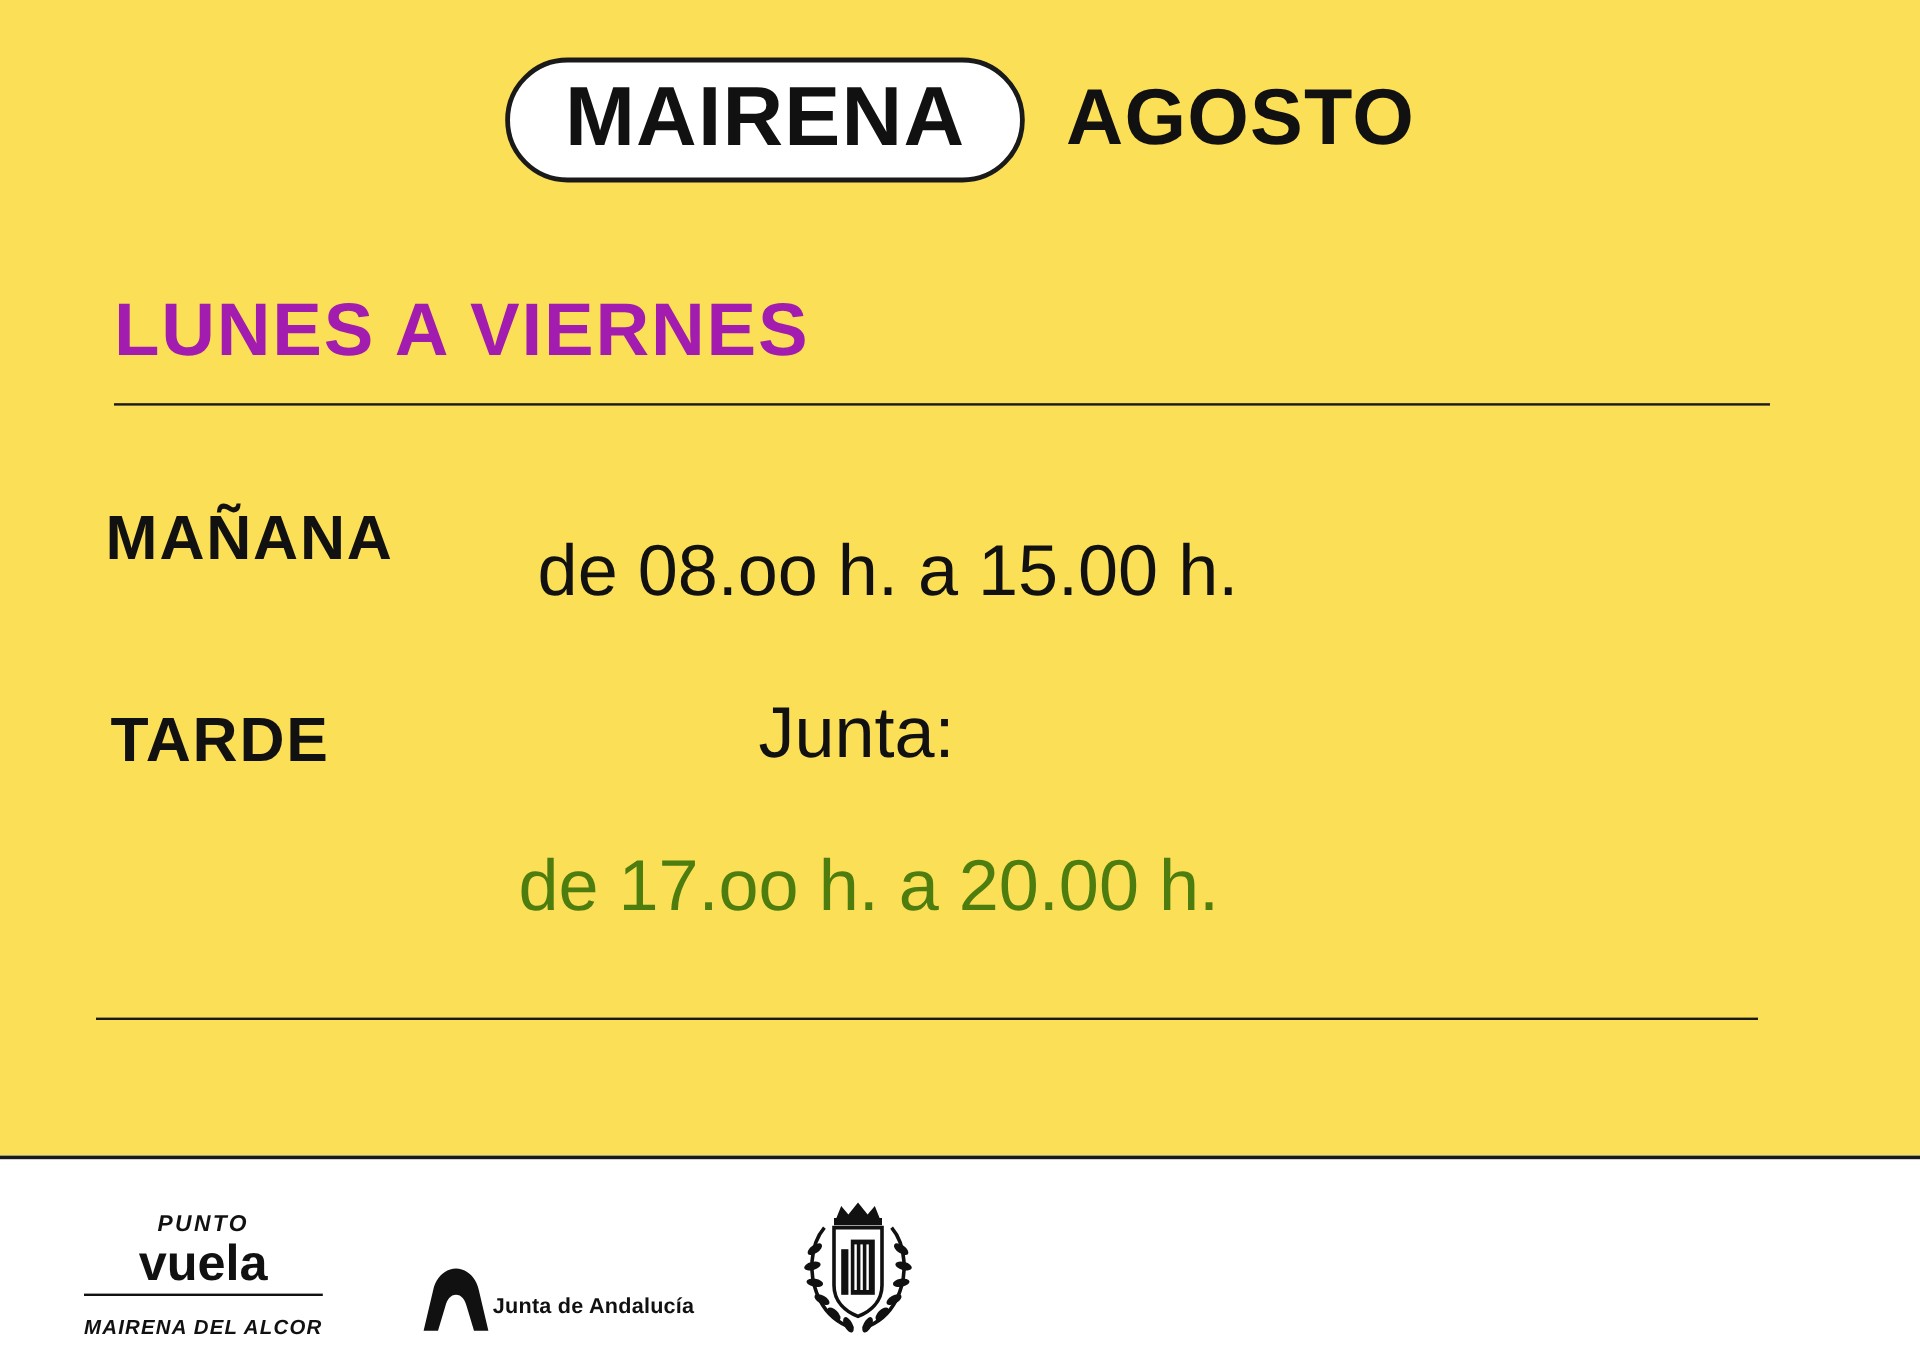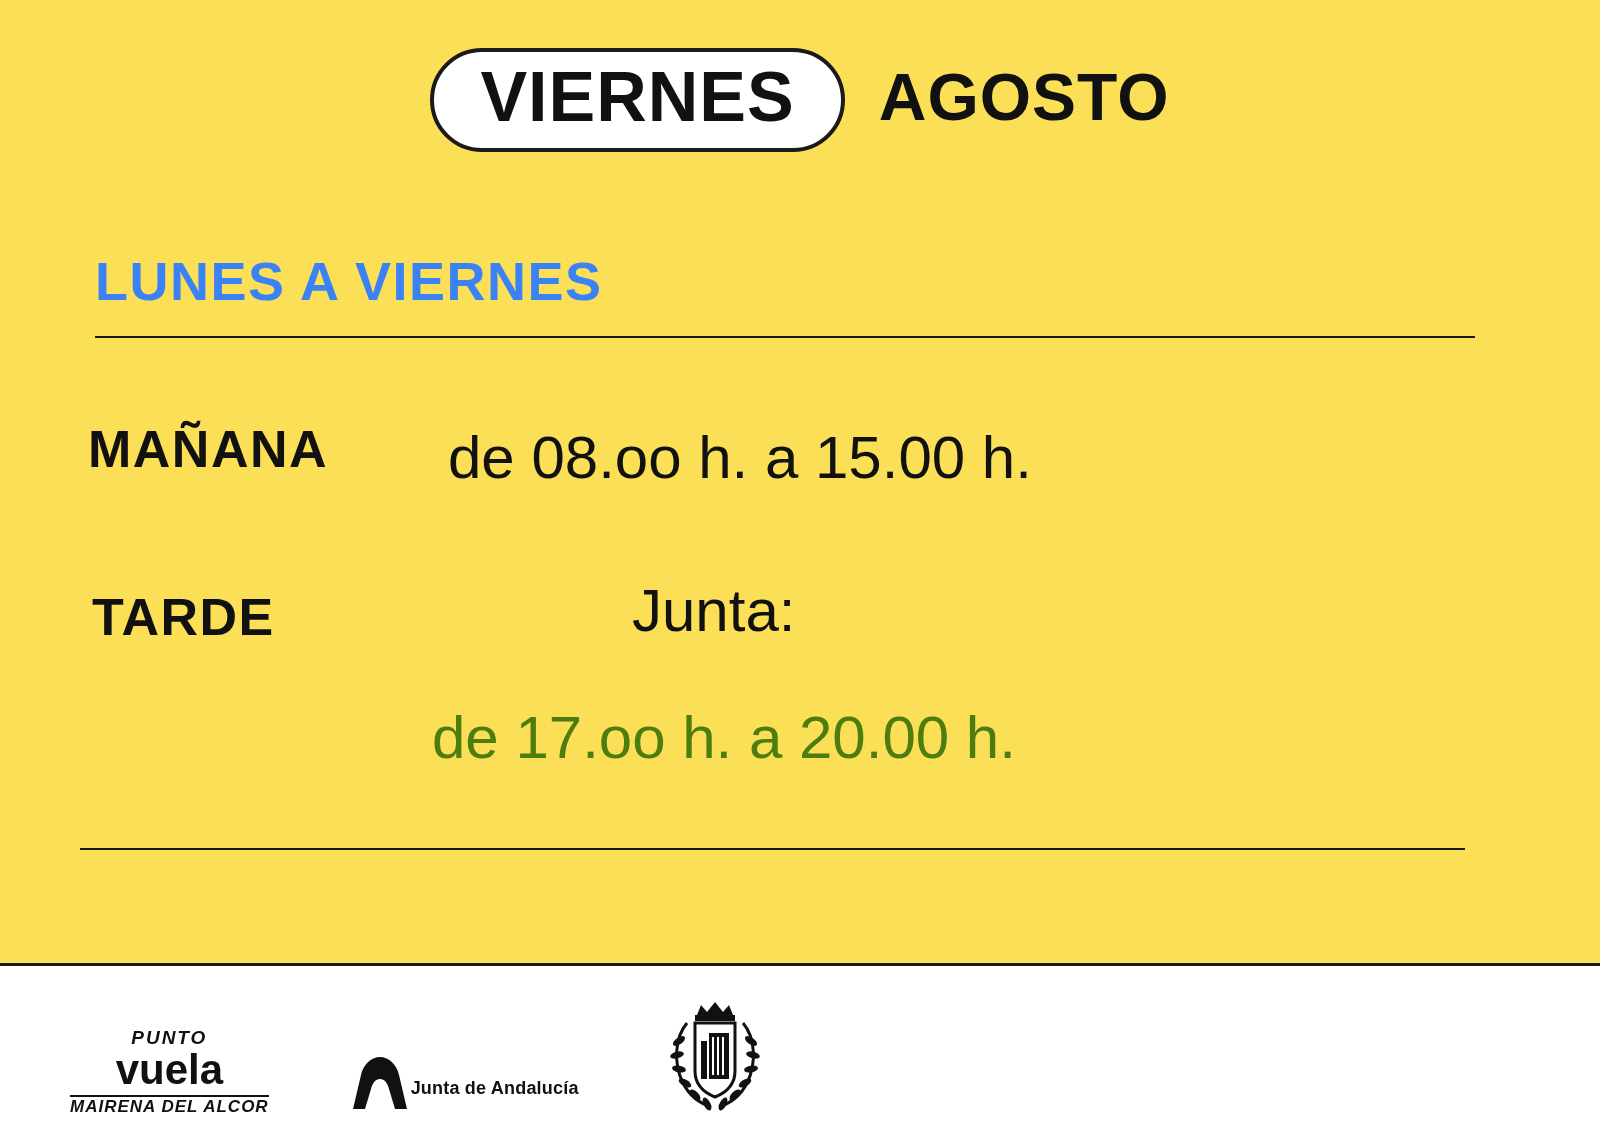--- a/index.html
+++ b/index.html
@@ -70,25 +70,25 @@
     color: #111111;
     line-height: 1;
     margin-left: 34px;
     padding-bottom: 6px;
   }
 
   
   .section-title {
     position: absolute;
     left: 95px;
-    top: 250px;
-    font-size: 54px;
+    top: 240px;
+    font-size: 62px;
     font-weight: bold;
     letter-spacing: 1.5px;
-    color: #3b82f6;
+    color: #a21caf;
   }
   .rule {
     position: absolute;
     background: #1a1a1a;
     height: 2px;
   }
   .rule-top {
     left: 95px;
     top: 336px;
     width: 1380px;
@@ -122,21 +122,21 @@
     white-space: nowrap;
   }
   .row-value {
     font-size: 60px;
     font-weight: 300;
     color: #111111;
     line-height: 1.2;
     white-space: nowrap;
   }
   .row-morning .row-label { width: 360px; }
-  .row-morning .row-value { margin-top: 2px; }
+  .row-morning .row-value { margin-top: 20px; }
 
   .afternoon-values {
     margin-top: -4px;
   }
   .row-afternoon .row-label { width: 300px; padding-top: 8px; }
   .afternoon-line1 {
     font-size: 60px;
     font-weight: 300;
     color: #111111;
     white-space: nowrap;
@@ -181,21 +181,21 @@
     letter-spacing: 0px;
     margin-top: 2px;
   }
   .logo-vuela .municipio {
     font-size: 17px;
     font-weight: bold;
     font-style: italic;
     letter-spacing: 1px;
     margin-top: 4px;
     border-top: 2px solid #111111;
-    padding-top: 1px;
+    padding-top: 18px;
   }
 
   .logo-junta {
     display: flex;
     flex-direction: row;
     align-items: center;
     color: #111111;
     line-height: 1;
     margin-left: 20px;
   }
@@ -252,21 +252,21 @@
 </style>
 </head>
 <body>
 
 <div class="poster">
 
   <div class="yellow-area"></div>
 
   <div class="header-row">
     <div class="pill">
-      <span class="pill-text">VIERNES</span>
+      <span class="pill-text">MAIRENA</span>
     </div>
     <span class="header-suffix">AGOSTO</span>
   </div>
 
   <div class="section-title">LUNES A VIERNES</div>
   <div class="rule rule-top"></div>
 
   <div class="row row-morning">
     <div class="row-label">MAÑANA</div>
     <div class="row-value">de 08.oo h. a 15.00 h.</div>

